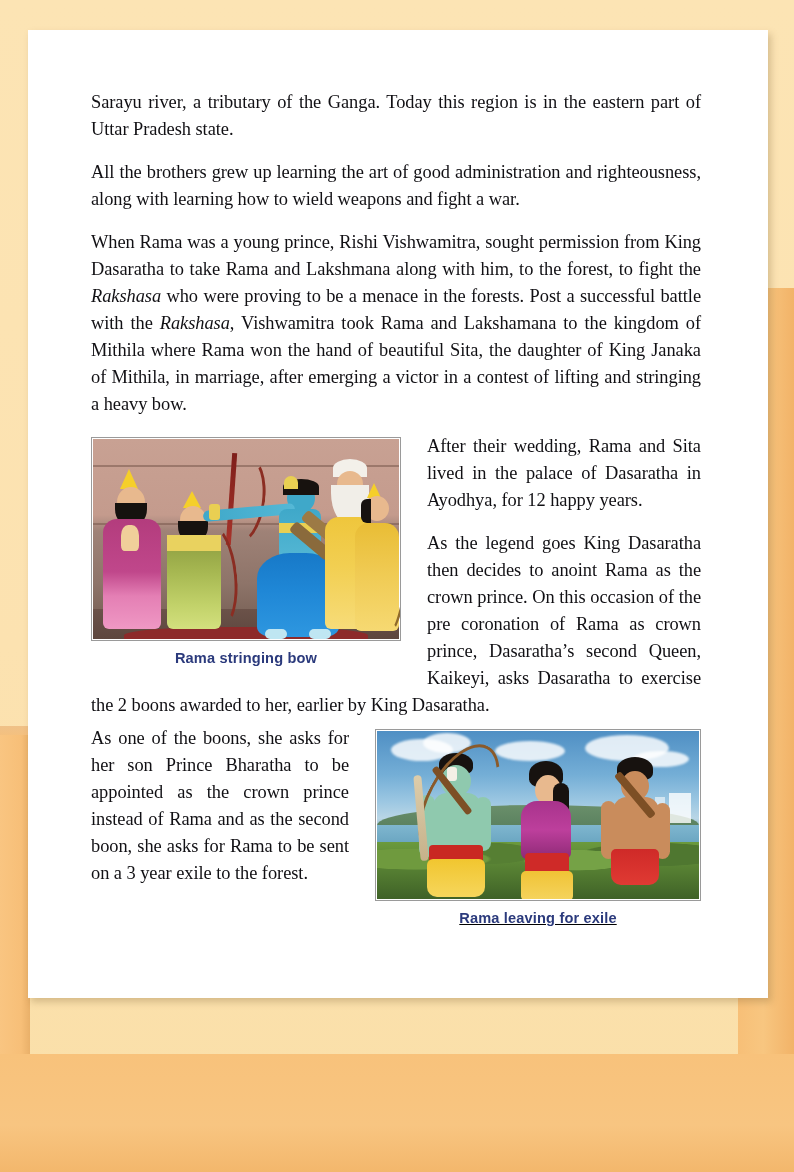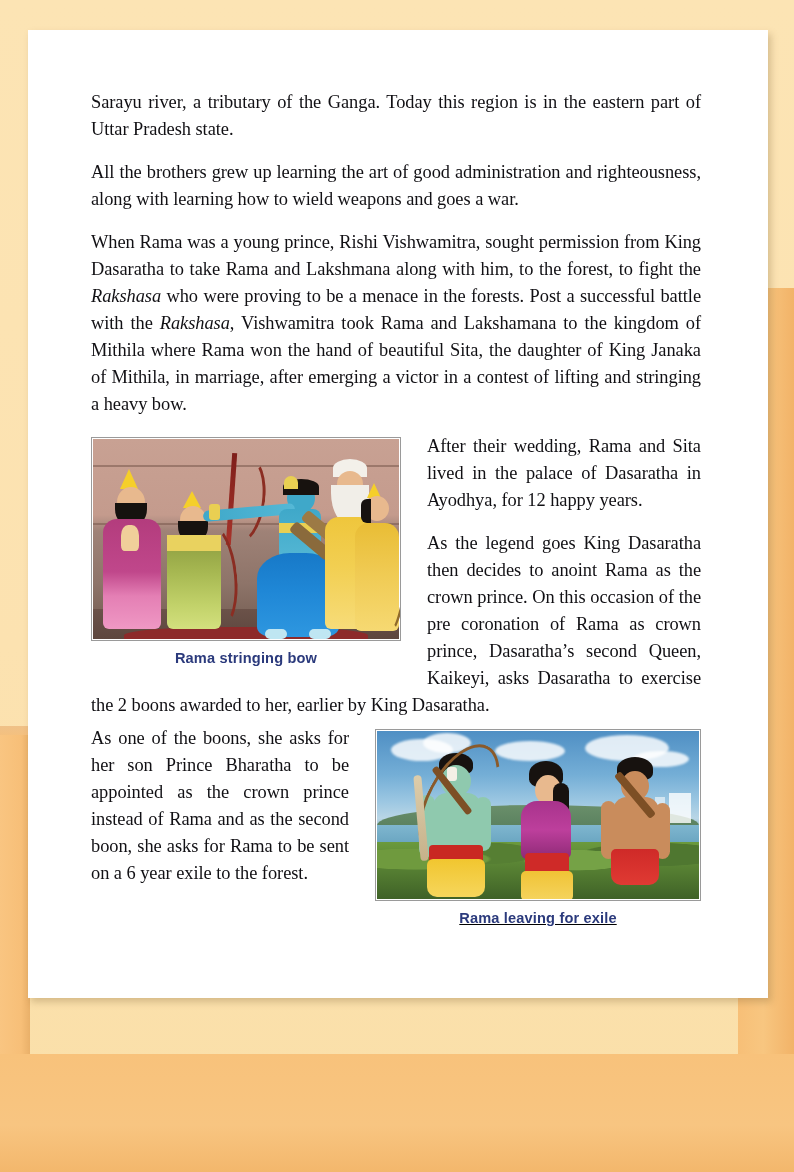--- a/index.html
+++ b/index.html
@@ -214,21 +214,21 @@
 
 <div id="sheet">
   <div id="content">
 
     <p class="body-text">
       <span>Sarayu river, a tributary of the Ganga.  Today this region is in the eastern part of Uttar Pradesh state.</span>
     </p>
 
 
     <p class="body-text">
-      <span>All the brothers grew up learning the art of good administration and righteousness, along with learning how to wield weapons and goes a war.</span>
+      <span>All the brothers grew up learning the art of good administration and righteousness, along with learning how to wield weapons and fight a war.</span>
     </p>
 
     <p class="body-text">
       <span>When Rama was a young prince, Rishi Vishwamitra, sought permission from King Dasaratha to take Rama and Lakshmana along with him, to the forest, to fight the </span><span class="ital">Rakshasa</span><span> who were proving to be a menace in the forests. Post a successful battle with the </span><span class="ital">Rakshasa</span><span>, Vishwamitra took Rama and Lakshamana to the kingdom of Mithila where Rama won the hand of beautiful Sita, the daughter of King Janaka of Mithila, in marriage, after emerging a victor in a contest of lifting and stringing a heavy bow.</span>
     </p>
 
     <div class="figure-wrap clearfix">
 
       <figure class="figure-left">
         <div class="photo-frame">
@@ -383,18 +383,18 @@
                    background:#7d4f25; transform:rotate(50deg); border-radius:3px;"></div>
               <div style="position:absolute; left:12px; top:92px; width:48px; height:36px;
                    background:linear-gradient(180deg,#cf2a28,#e03a33); border-radius:5px 5px 10px 10px;"></div>
             </div>
           </div>
         </div>
         <figcaption class="caption">Rama leaving for exile</figcaption>
       </figure>
 
       <p class="body-text" style="text-align:justify;">
-        <span>As one of the boons, she asks for her son Prince Bharatha to be appointed as the crown prince instead of Rama and as the second boon, she asks for Rama to be sent on a 6 year exile to the forest.</span>
+        <span>As one of the boons, she asks for her son Prince Bharatha to be appointed as the crown prince instead of Rama and as the second boon, she asks for Rama to be sent on a 3 year exile to the forest.</span>
       </p>
     </div>
 
   </div>
 </div>
 
 </body></html>

